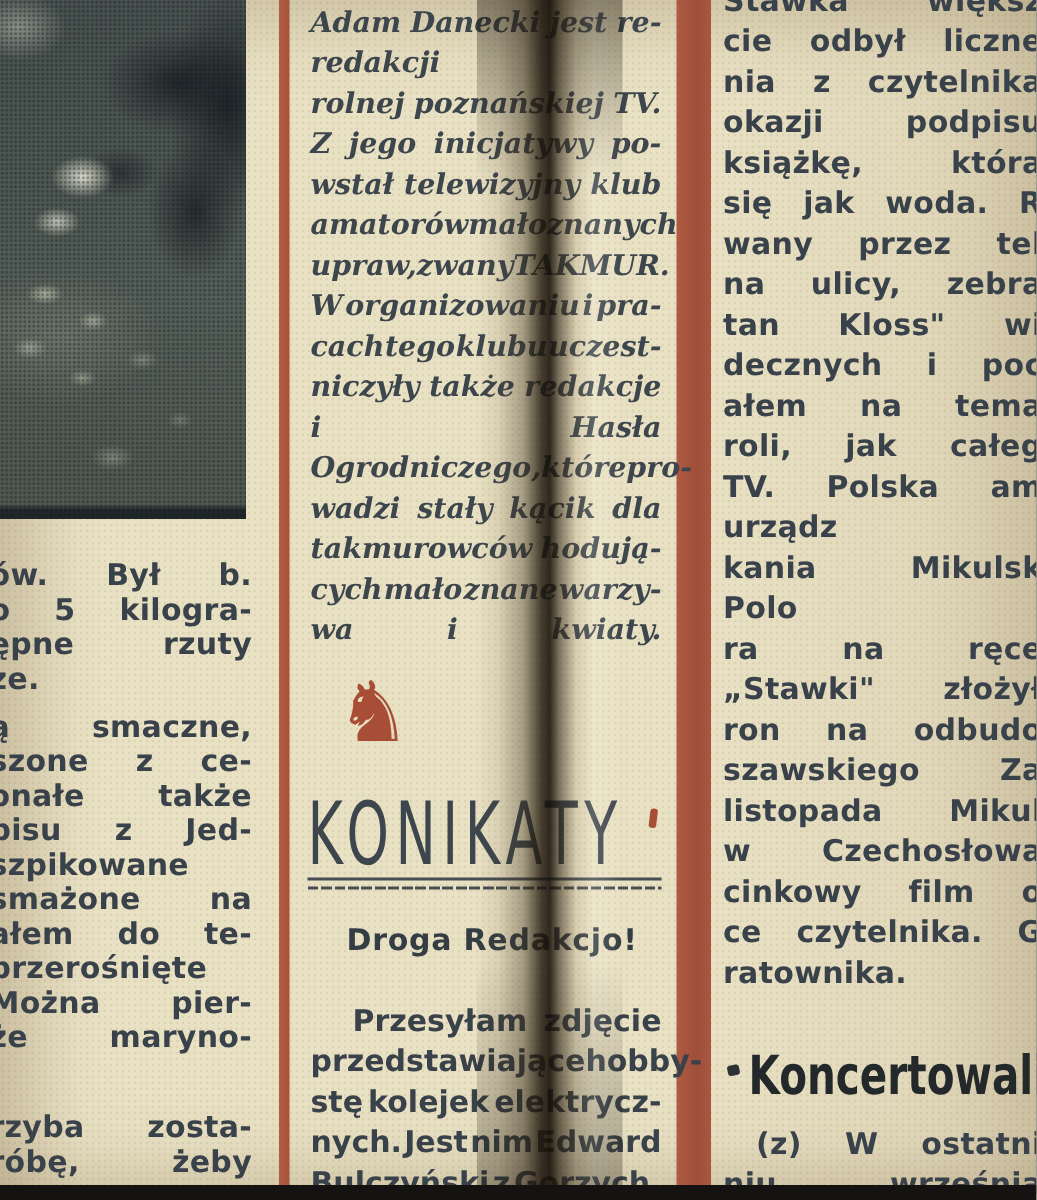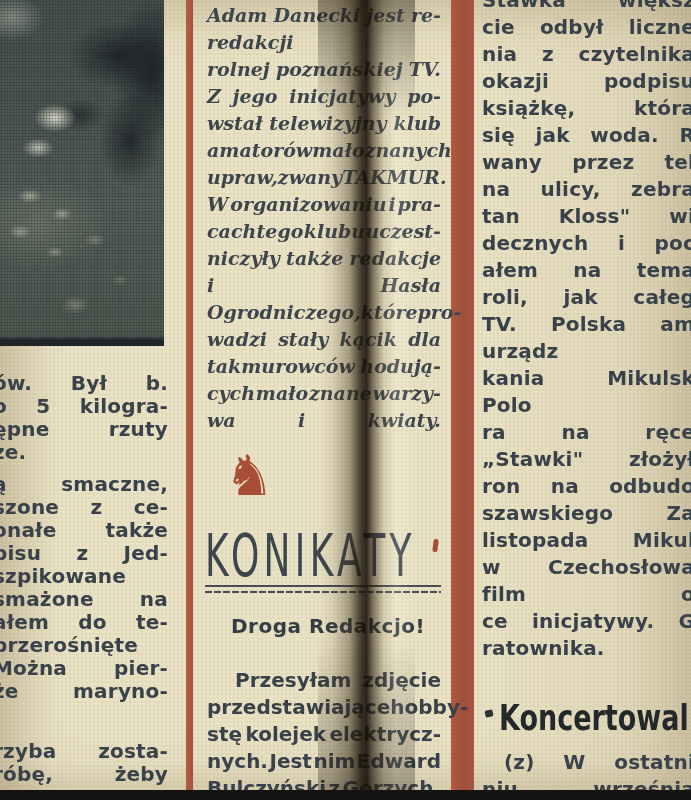--- a/index.html
+++ b/index.html
@@ -377,26 +377,27 @@
       </div>
       <div class="tline just">
         <span>listopada</span>
         <span>Mikul</span>
       </div>
       <div class="tline just">
         <span>w</span>
         <span>Czechosłowa</span>
       </div>
       <div class="tline just">
+        <span>cinkowy</span>
         <span>film</span>
         <span>o</span>
       </div>
       <div class="tline just">
         <span>ce</span>
-        <span>inicjatywy.</span>
+        <span>czytelnika.</span>
         <span>G</span>
       </div>
       <div class="tline">ratownika.</div>
     </div>
   <div class="konc-dot"></div>
   <div class="koncertowali">Koncertowali</div>
   <div class="txt right rc2">
       <div class="tline just">
         <span>(z)</span>
         <span>W</span>

